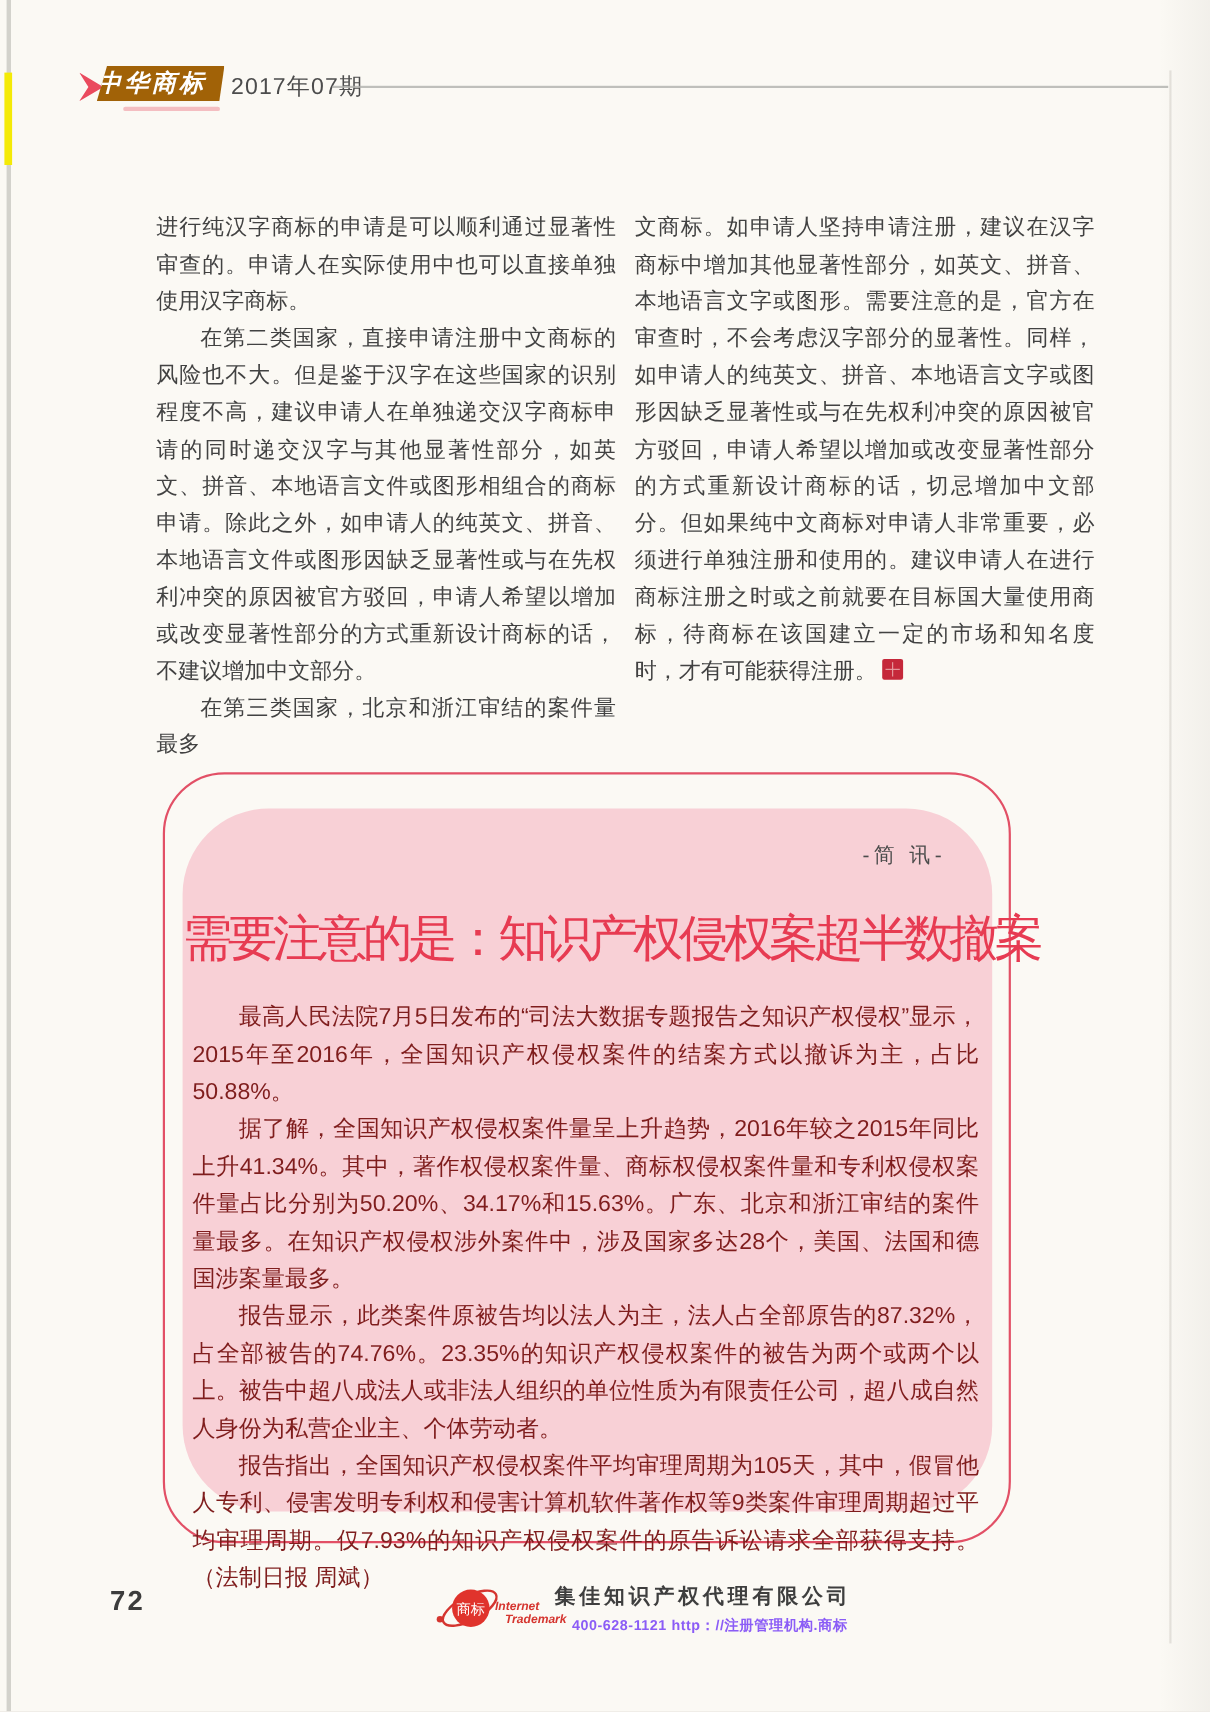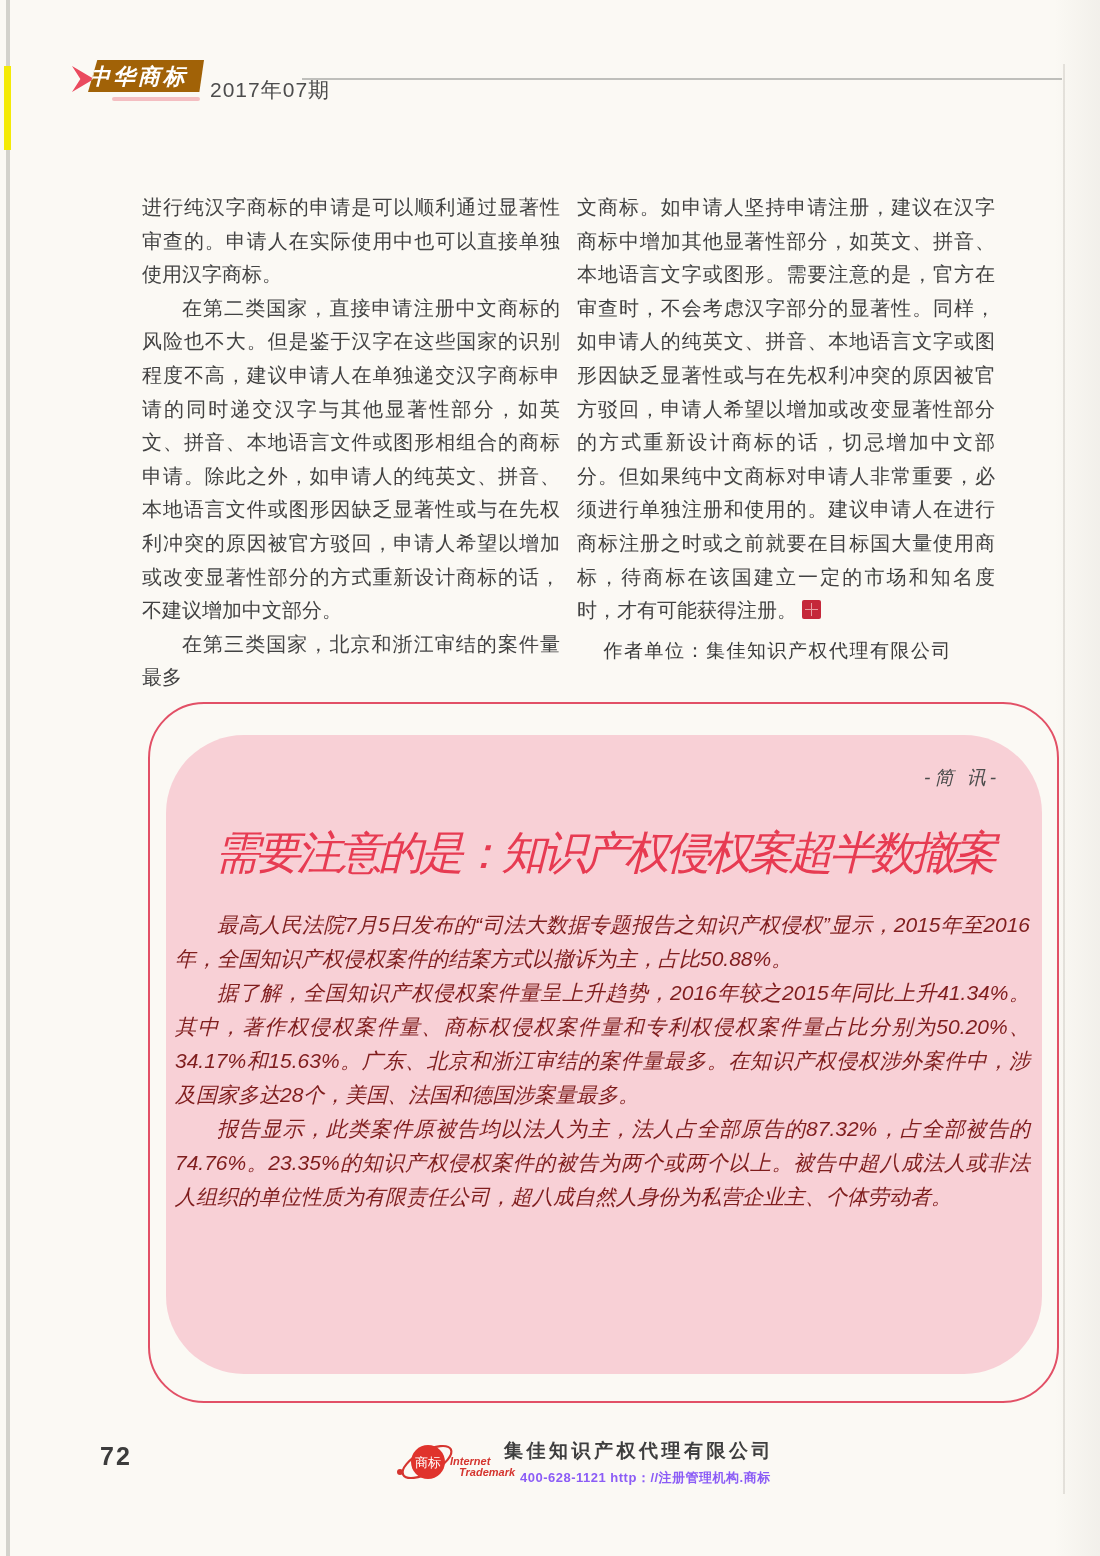--- a/index.html
+++ b/index.html
@@ -25,21 +25,21 @@
   }
   .hdr-ribbon {
     position:absolute; left:88px; top:60px; width:116px; height:32px; background:#a16207;
     clip-path:polygon(8% 0, 100% 0, 96% 100%, 0 100%);
     color:#fff; font-family:"DejaVu Serif","Liberation Serif",serif;
     font-style:italic; font-weight:bold; font-size:22px; line-height:32px;
     text-align:left; letter-spacing:3px;
   }
   .hdr-ribbon-echo { position:absolute; left:112px; top:97px; width:88px; height:4px;
     background:rgba(234,95,110,.38); border-radius:2px; }
-  .hdr-issue { position:absolute; left:210px; top:76px; font-size:21px; color:#4c4c4c; letter-spacing:1px; }
+  .hdr-issue { position:absolute; left:210px; top:64px; font-size:21px; color:#4c4c4c; letter-spacing:1px; }
   .hdr-rule { position:absolute; left:302px; top:78px; width:760px; height:2px; background:#b0b0ad; opacity:.8; }
 
   
   .col { position:absolute; top:191px; width:418px; font-size:20px; line-height:33.6px;
          color:#424242; text-align:justify; }
   .col p { margin:0; text-indent:2em; }
   .col p.noindent { text-indent:0; }
   .col-left { left:142px; }
   .col-right { left:577px; }
   .seal {
@@ -51,22 +51,22 @@
       linear-gradient(#f3c9c9,#f3c9c9) 0 6px/13px 1px no-repeat,
       linear-gradient(#f3c9c9,#f3c9c9) 6px 0/1px 13px no-repeat; opacity:.75; }
   .author {
     margin-top:6px !important; text-indent:1.4em !important;
     font-family:"Liberation Serif","DejaVu Serif",serif;
     font-size:19px; color:#3a3a3a; letter-spacing:1.5px; text-align:left;
   }
 
   
   .brief-outline {
-    position:absolute; left:148px; top:702px; width:911px; height:701px;
-    border:2px solid #e25066; border-radius:56px; background:transparent;font-style:italic;
+    position:absolute; left:148px; top:702px; width:771px; height:701px;
+    border:2px solid #e25066; border-radius:56px; background:transparent;
   }
   .brief-fill {
     position:absolute; left:16px; top:31px; right:15px; bottom:27px;
     background:#f8d0d6; border-radius:78px;
   }
   .brief-tag {
     position:absolute; top:30px; right:42px; font-size:19px; color:#4c4c4c; letter-spacing:4px;
   }
   .brief-title {
     margin-top:88px; text-align:center; white-space:nowrap;
@@ -106,31 +106,31 @@
   <span class="hdr-issue">2017年07期</span>
   <div class="hdr-rule"></div>
 
   <div class="col col-left">
     <p class="noindent">进行纯汉字商标的申请是可以顺利通过显著性审查的。申请人在实际使用中也可以直接单独使用汉字商标。</p>
     <p>在第二类国家，直接申请注册中文商标的风险也不大。但是鉴于汉字在这些国家的识别程度不高，建议申请人在单独递交汉字商标申请的同时递交汉字与其他显著性部分，如英文、拼音、本地语言文件或图形相组合的商标申请。除此之外，如申请人的纯英文、拼音、本地语言文件或图形因缺乏显著性或与在先权利冲突的原因被官方驳回，申请人希望以增加或改变显著性部分的方式重新设计商标的话，不建议增加中文部分。</p>
     <p>在第三类国家，北京和浙江审结的案件量最多</p>
   </div>
   <div class="col col-right">
     <p class="noindent"><span>文商标。如申请人坚持申请注册，建议在汉字商标中增加其他显著性部分，如英文、拼音、本地语言文字或图形。需要注意的是，官方在审查时，不会考虑汉字部分的显著性。同样，如申请人的纯英文、拼音、本地语言文字或图形因缺乏显著性或与在先权利冲突的原因被官方驳回，申请人希望以增加或改变显著性部分的方式重新设计商标的话，切忌增加中文部分。但如果纯中文商标对申请人非常重要，必须进行单独注册和使用的。建议申请人在进行商标注册之时或之前就要在目标国大量使用商标，待商标在该国建立一定的市场和知名度时，才有可能获得注册。</span><span class="seal"></span></p>
-    <p class="author">作者单位：集佳知识产权代理有限公司</p>
   </div>
 
   <div class="brief-outline">
     <div class="brief-fill">
       <div class="brief-tag">-简 讯-</div>
       <h1 class="brief-title">需要注意的是：知识产权侵权案超半数撤案</h1>
       <div class="brief-body">
         <p>最高人民法院7月5日发布的“司法大数据专题报告之知识产权侵权”显示，2015年至2016年，全国知识产权侵权案件的结案方式以撤诉为主，占比50.88%。</p>
         <p>据了解，全国知识产权侵权案件量呈上升趋势，2016年较之2015年同比上升41.34%。其中，著作权侵权案件量、商标权侵权案件量和专利权侵权案件量占比分别为50.20%、34.17%和15.63%。广东、北京和浙江审结的案件量最多。在知识产权侵权涉外案件中，涉及国家多达28个，美国、法国和德国涉案量最多。</p>
         <p>报告显示，此类案件原被告均以法人为主，法人占全部原告的87.32%，占全部被告的74.76%。23.35%的知识产权侵权案件的被告为两个或两个以上。被告中超八成法人或非法人组织的单位性质为有限责任公司，超八成自然人身份为私营企业主、个体劳动者。</p>
+        <p>报告指出，全国知识产权侵权案件平均审理周期为105天，其中，假冒他人专利、侵害发明专利权和侵害计算机软件著作权等9类案件审理周期超过平均审理周期。仅7.93%的知识产权侵权案件的原告诉讼请求全部获得支持。（法制日报 周斌）</p>
       </div>
     </div>
   </div>
 
   <div class="pagenum">72</div>
 
   <svg class="flogo" viewBox="0 0 64 56">
     <circle cx="6" cy="36" r="3" fill="#d5352f"></circle>
     <ellipse cx="33" cy="26" rx="27" ry="11" fill="none" stroke="#d5352f" stroke-width="2.2" transform="rotate(-28 33 26)"></ellipse>
     <circle cx="34" cy="26" r="17" fill="#e0332c"></circle>

